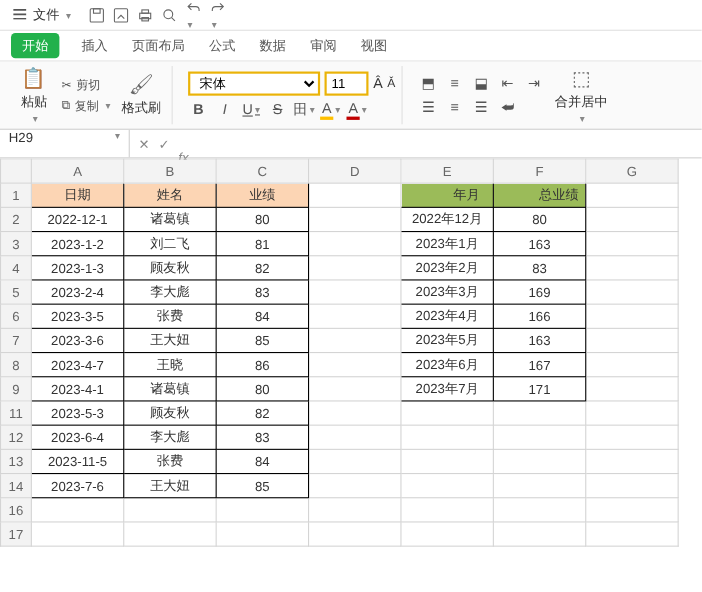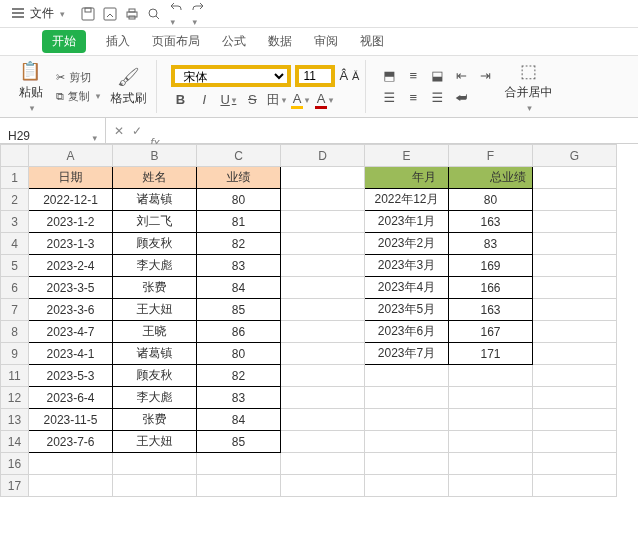--- a/index.html
+++ b/index.html
@@ -6,41 +6,41 @@
 body { background: #fff; font-size: 12px; color: #333; width: 638px; height: 538px; overflow: hidden; }
 
 .menubar { display: flex; align-items: center; height: 28px; padding: 0 6px; border-bottom: 1px solid #e0e0e0; gap: 4px; }
 .menubar .file-btn { display: flex; align-items: center; gap: 6px; padding: 2px 6px; cursor: pointer; }
 .menubar .file-btn .burger { display: inline-block; width: 12px; }
 .menubar .qat { display: flex; align-items: center; gap: 8px; margin-left: 6px; color: #666; }
 .menubar .qat svg { display: block; }
 
 .tabbar { display: flex; align-items: center; height: 28px; padding: 0 10px; gap: 18px; border-bottom: 1px solid #e0e0e0; }
 .tabbar .tab { color: #555; cursor: pointer; padding: 4px 2px; }
-.tabbar .tab.active { background: #22b14c; color: #fff; padding: 3px 10px; border-radius: 4px; margin-left: 32px; }
+.tabbar .tab.active { background: #22b14c; color: #fff; padding: 3px 10px; border-radius: 4px; }
 
 .ribbon { display: flex; align-items: stretch; height: 62px; border-bottom: 1px solid #d0d0d0; padding: 4px 6px; gap: 8px; background: #fafafa; }
 .ribbon .group { display: flex; align-items: center; gap: 6px; padding: 0 6px; border-right: 1px solid #e0e0e0; }
 .ribbon .group:last-child { border-right: none; }
 .ribbon .big { display: flex; flex-direction: column; align-items: center; justify-content: center; gap: 2px; padding: 2px 4px; cursor: pointer; min-width: 38px; }
 .ribbon .big .ico { font-size: 18px; color: #666; }
 .ribbon .small-col { display: flex; flex-direction: column; gap: 4px; }
 .ribbon .small-btn { display: flex; align-items: center; gap: 4px; font-size: 11px; color: #555; cursor: pointer; }
 .ribbon .font-row { display: flex; align-items: center; gap: 4px; }
-.ribbon select, .ribbon input.fsize { height: 22px; border: 4px solid #eab308; background: #fff; font-size: 12px; padding: 0 4px; }
+.ribbon select, .ribbon input.fsize { height: 22px; border: 2px solid #eab308; background: #fff; font-size: 12px; padding: 0 4px; }
 .ribbon select.font-name { width: 120px; }
 .ribbon input.fsize { width: 40px; text-align: left; }
 .ribbon .btnrow { display: flex; gap: 6px; margin-top: 4px; }
 .ribbon .btnrow span, .ribbon .alignrow span { width: 18px; height: 18px; display: inline-flex; align-items: center; justify-content: center; color: #555; cursor: pointer; font-size: 13px; }
 .ribbon .stack { display: flex; flex-direction: column; justify-content: center; }
 .alignrow { display: flex; gap: 6px; }
 .dd::after { content: "▾"; font-size: 9px; margin-left: 2px; color: #888; }
 
 .namebox-row { display: flex; align-items: center; height: 26px; border-bottom: 1px solid #d0d0d0; }
-.namebox { width: 106px; height: 100%; border-right: 1px solid #d0d0d0; display: flex; align-items: flex-end; padding: 0 8px; justify-content: space-between; }
+.namebox { width: 118px; height: 100%; border-right: 1px solid #d0d0d0; display: flex; align-items: flex-start; padding: 0 8px; justify-content: space-between; }
 .namebox .arr { font-size: 9px; color: #888; }
 .fx-area { display: flex; align-items: center; gap: 8px; padding: 0 8px; color: #888; }
 .fx-area .fx { font-style: italic; margin-top: 24px; }
 
 .sheet { position: relative; overflow: auto; height: calc(538px - 28px - 28px - 62px - 26px); }
 table.grid { border-collapse: collapse; table-layout: fixed; }
 table.grid th, table.grid td { border: 1px solid #d4d4d4; height: 22px; font-size: 12px; text-align: center; background: #fff; overflow: hidden; white-space: nowrap; }
 table.grid th { background: #f3f3f3; color: #666; font-weight: normal; }
 table.grid th.corner { background: #f3f3f3; width: 28px; }
 table.grid th.colh { width: 84px; }

